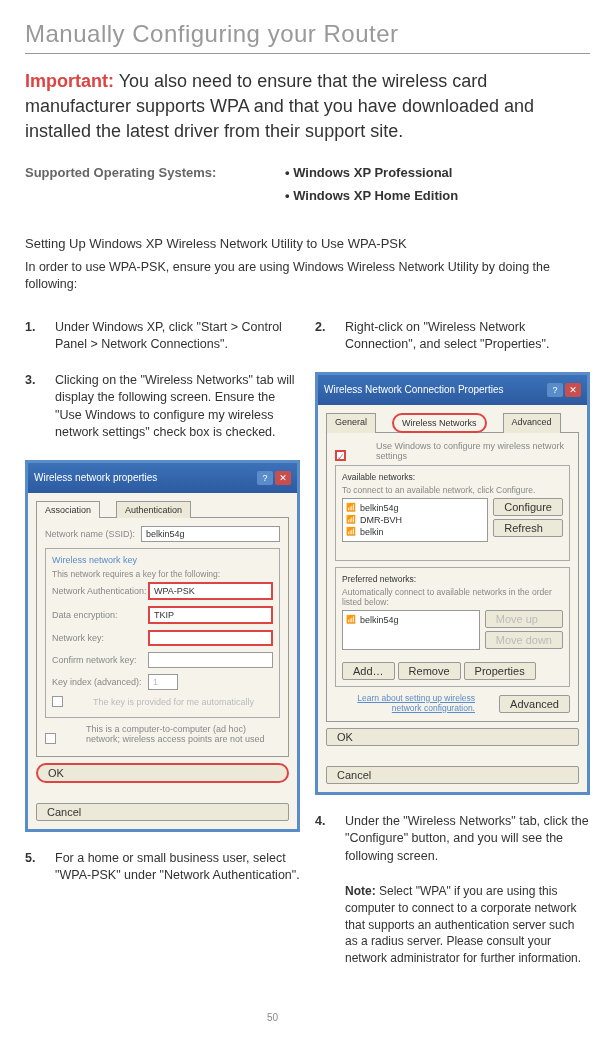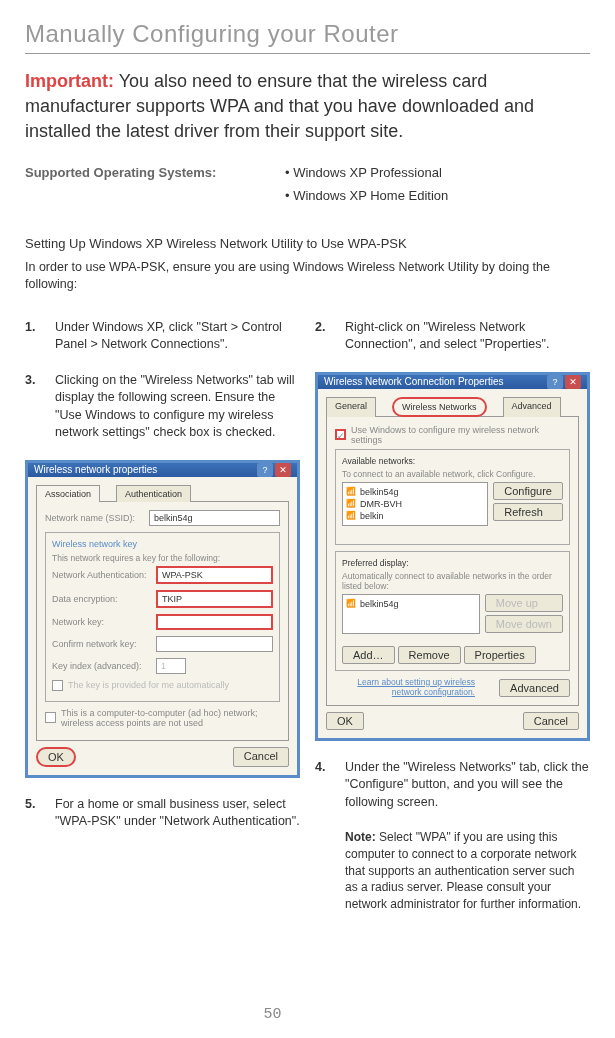--- a/index.html
+++ b/index.html
@@ -43,21 +43,21 @@
       align-items: flex-start;
     }
     .supported-os-label {
       font-size: 13px;
       font-weight: bold;
       color: #666;
       width: 260px;
     }
     .supported-os-items {
       font-size: 13px;
-      font-weight: normal;
+      font-weight: bold;
     }
     .supported-os-items > div {
       margin-bottom: 8px;
     }
     .section-heading {
       font-size: 13px;
       font-weight: normal;
       margin-bottom: 8px;
     }
     .section-text {
@@ -88,21 +88,21 @@
     }
     .dialog {
       border: 3px solid #5a8cc9;
       background: #ece9d8;
       font-size: 9px;
       margin-bottom: 18px;
     }
     .dialog-titlebar {
       background: linear-gradient(to bottom, #3c72b8, #2c5aa0);
       color: #fff;
-      padding: 0 6px;
+      padding: 8px 6px;
       display: flex;
       justify-content: space-between;
       align-items: center;
       font-size: 10px;
     }
     .dialog-titlebar .icons {
       display: flex;
       gap: 2px;
     }
     .title-btn {
@@ -148,21 +148,21 @@
       padding: 8px;
       background: #f5f3ea;
     }
     .field-row {
       display: flex;
       align-items: center;
       margin-bottom: 6px;
       font-size: 9px;
     }
     .field-label {
-      width: 104px;
+      width: 96px;
       color: #888;
     }
     .field-input {
       flex: 1;
       border: 1px solid #999;
       padding: 2px 4px;
       background: #fff;
       font-size: 9px;
       min-height: 16px;
     }
@@ -175,46 +175,48 @@
       padding: 6px;
       margin-bottom: 6px;
     }
     .fieldset-title {
       font-size: 9px;
       color: #5a8cc9;
       margin-bottom: 4px;
     }
     .checkbox-row {
       display: flex;
-      align-items: center;
+      align-items: flex-end;
       font-size: 9px;
       margin-bottom: 4px;
       color: #888;
+      gap: 25px;
     }
     .checkbox {
       width: 11px;
       height: 11px;
       border: 1px solid #999;
       margin-right: 5px;
       background: #fff;
       flex-shrink: 0;
     }
     .checkbox.checked::after {
       content: "✓";
       font-size: 9px;
       line-height: 9px;
     }
     .checkbox.redbox {
       border: 2px solid #d44;
     }
     .dialog-buttons {
       display: flex;
       justify-content: space-between;
-      gap: 0;
+      gap: 20px;
       padding: 6px 0 0;
+      flex-direction: column;
     }
     .btn {
       padding: 2px 10px;
       border: 1px solid #999;
       background: #ece9d8;
       font-size: 11px;
       border-radius: 2px;
     }
     .btn.circled {
       border: 2px solid #d44;
@@ -268,27 +270,26 @@
     }
     .note-text {
       font-size: 12px;
       line-height: 1.4;
     }
     .note-text b {
       font-weight: bold;
     }
     .page-num {
       text-align: center;
-      font-size: 15px;
+      font-size: 10px;
       color: #888;
       position: absolute;
       bottom: 15px;
       left: 0;
       width: 545px;
-      font-family: Liberation Mono, monospace;
     }
     .disabled {
       color: #bbb;
     }
   </style>
 </head>
 <body>
 
 <h1 class="page-title">Manually Configuring your Router</h1>
 <div class="title-underline"></div>
@@ -428,21 +429,21 @@
                 </div>
               </div>
               <div class="wn-btns">
                 <div class="btn">Configure</div>
                 <div class="btn">Refresh</div>
               </div>
             </div>
           </div>
 
           <div class="fieldset">
-            <div class="wn-text" style="color:#333">Preferred display:</div>
+            <div class="wn-text" style="color:#333">Preferred networks:</div>
             <div class="wn-text">Automatically connect to available networks in the order listed below:</div>
             <div class="wn-section">
               <div class="wn-list">
                 <div class="listbox" style="min-height:40px">
                   <div class="listbox-item">belkin54g</div>
                 </div>
               </div>
               <div class="wn-btns">
                 <div class="btn disabled">Move up</div>
                 <div class="btn disabled">Move down</div>

